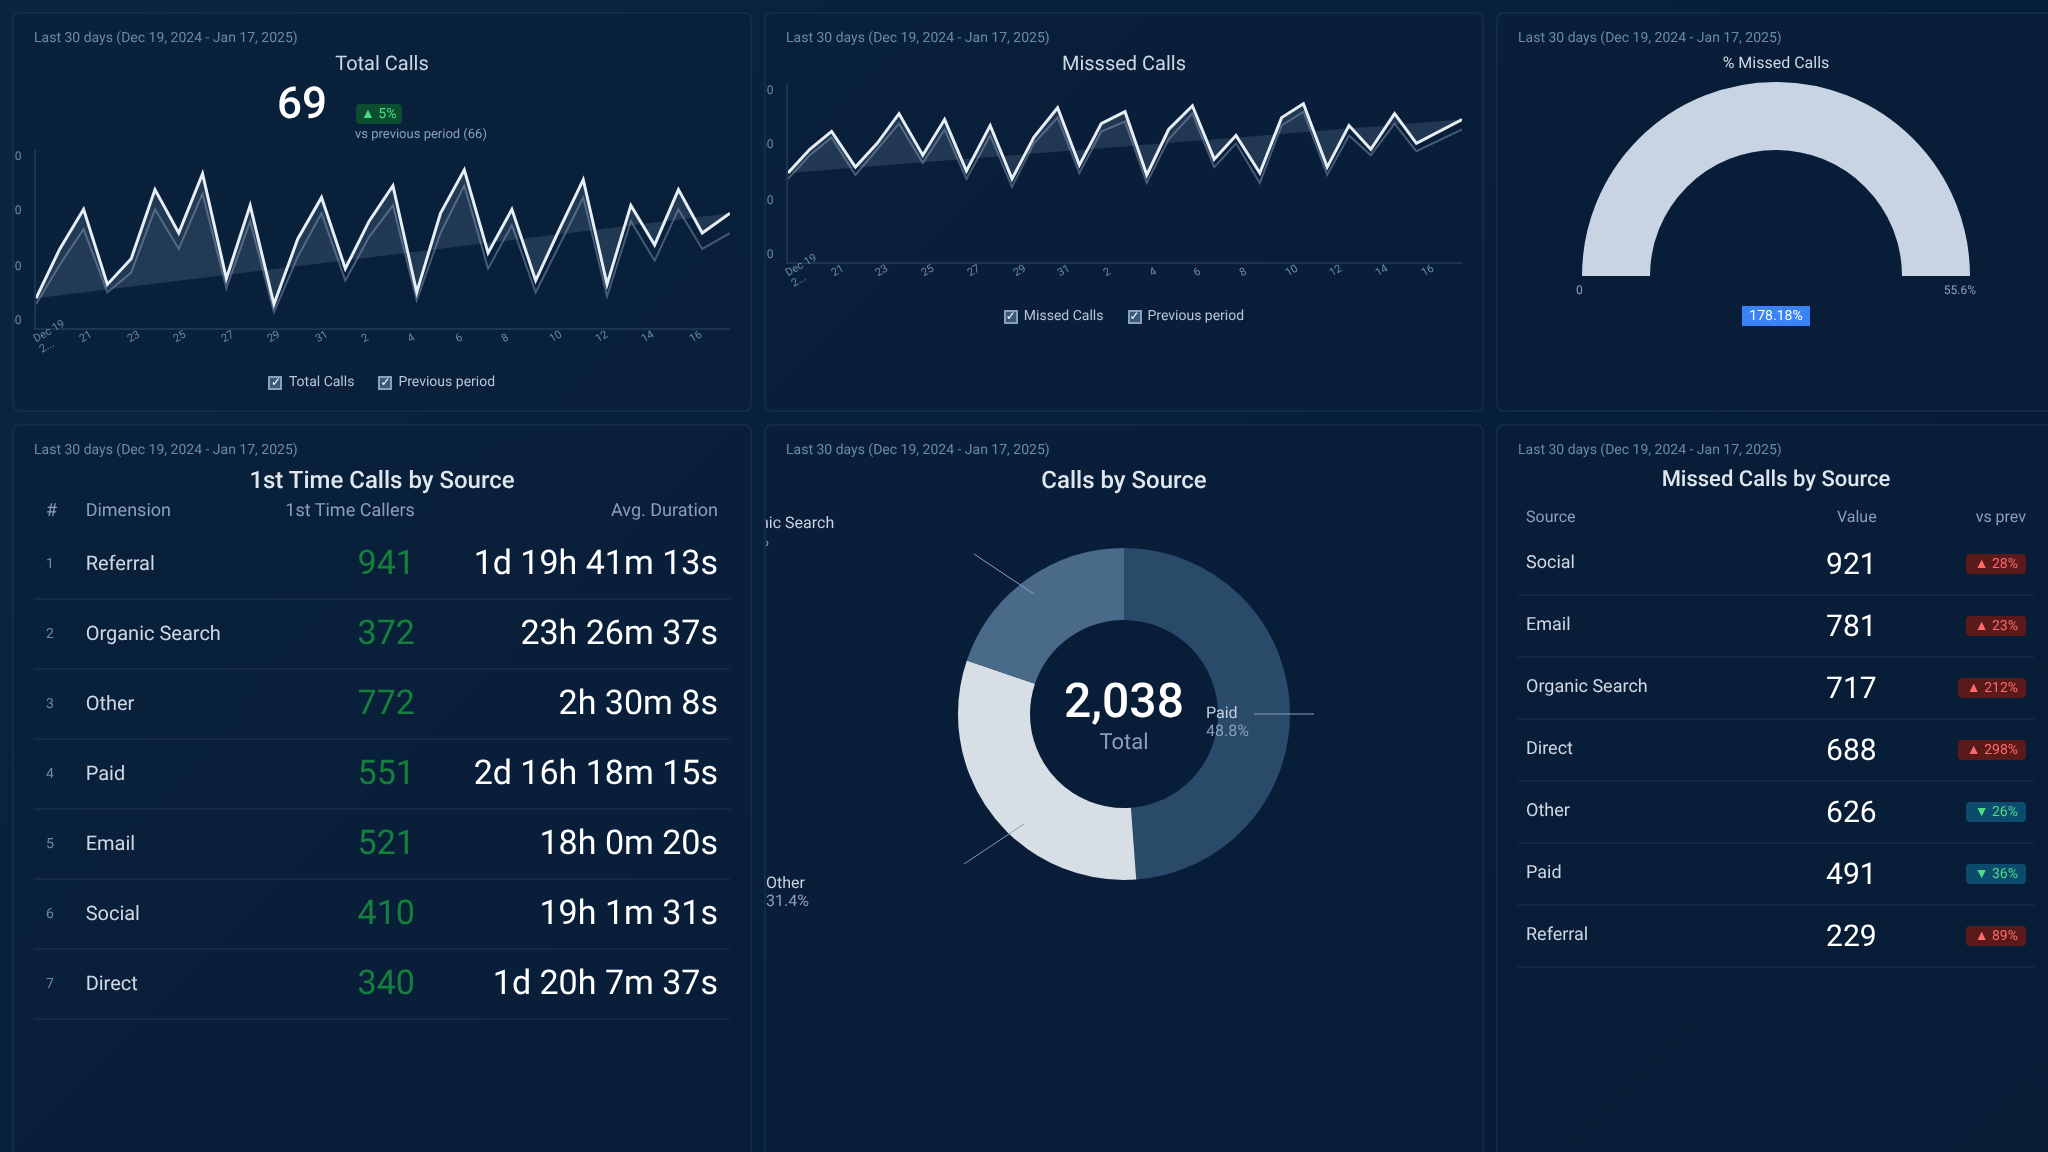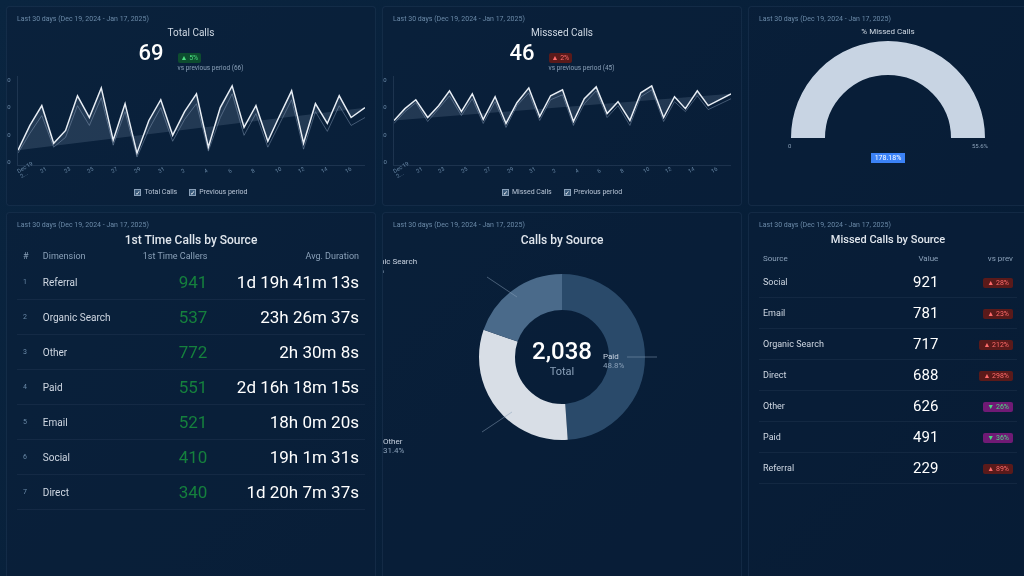--- a/index.html
+++ b/index.html
@@ -141,21 +141,21 @@
 
   
   table.missed { width: 100%; border-collapse: collapse; font-size: 9px; margin-top: 4px; }
   table.missed th { font-size: 8px; color: #8aa0b8; font-weight: 400; text-align: left; padding: 4px 4px; }
   table.missed th:nth-child(2), table.missed th:nth-child(3) { text-align: right; }
   table.missed td { padding: 6px 4px; border-bottom: 1px solid rgba(120,140,170,0.1); }
   table.missed td.src { font-size: 9px; color: #d0d8e3; }
   table.missed td.mval { font-size: 15px; color: #fff; text-align: right; font-weight: 400; }
   table.missed td.delta { text-align: right; }
   .pill-up { background: #5a1a1a; color: #ff6b6b; font-size: 7px; padding: 1px 4px; border-radius: 2px; }
-  .pill-down { background: #701a75; color: #4ade80; font-size: 7px; padding: 1px 4px; border-radius: 2px; }
+  .pill-down { background: #0c4a6e; color: #4ade80; font-size: 7px; padding: 1px 4px; border-radius: 2px; }
 </style>
 </head>
 <body>
 
 <div class="panel">
   <div class="date-range">Last 30 days (Dec 19, 2024 - Jan 17, 2025)</div>
   <div class="card-title">Total Calls</div>
   <div class="stat-row">
     <span class="stat-big">69</span>
     <div class="stat-col">
@@ -200,27 +200,20 @@
     <label>
         <span class="cb checked"></span>
         <span>Previous period</span>
       </label>
   </div>
 </div>
 
 <div class="panel">
   <div class="date-range">Last 30 days (Dec 19, 2024 - Jan 17, 2025)</div>
   <div class="card-title">Misssed Calls</div>
-  <div class="stat-row">
-    <span class="stat-big">46</span>
-    <div class="stat-col">
-      <span class="badge-down">▲ 2%</span>
-      <span class="subtext">vs previous period (45)</span>
-    </div>
-  </div>
   <div class="line-chart-area">
     <div class="y-ticks">
         <span>60</span>
         <span>40</span>
         <span>20</span>
         <span>0</span>
       </div>
     <svg class="line-svg" viewBox="0 0 340 90" preserveAspectRatio="none">
       <path d="M0,45 L11,33 22,24 34,42 45,30 56,15 68,36 79,18 90,44 102,21 113,48 124,27 136,12 147,41 158,20 170,14 181,46 192,23 204,11 215,38 226,26 238,45 249,17 260,10 272,42 283,21 294,33 306,15 317,30 340,18" stroke="#e8eef5" stroke-width="1.5" fill="rgba(180,200,225,0.15)"></path>
       <path d="M0,48 L11,36 22,27 34,46 45,33 56,20 68,40 79,23 90,48 102,26 113,52 124,30 136,17 147,45 158,24 170,19 181,50 192,28 204,15 215,42 226,30 238,50 249,21 260,14 272,46 283,26 294,36 306,20 317,34 340,23" stroke="rgba(160,180,210,0.4)" stroke-width="1" fill="none"></path>
@@ -285,21 +278,21 @@
     <tbody id="first-time-body">
         <tr>
           <td class="num">1</td>
           <td class="dim">Referral</td>
           <td class="val">941</td>
           <td class="dur">1d 19h 41m 13s</td>
         </tr>
         <tr>
           <td class="num">2</td>
           <td class="dim">Organic Search</td>
-          <td class="val">537</td>
+          <td class="val">372</td>
           <td class="dur">23h 26m 37s</td>
         </tr>
         <tr>
           <td class="num">3</td>
           <td class="dim">Other</td>
           <td class="val">772</td>
           <td class="dur">2h 30m 8s</td>
         </tr>
         <tr>
           <td class="num">4</td>

